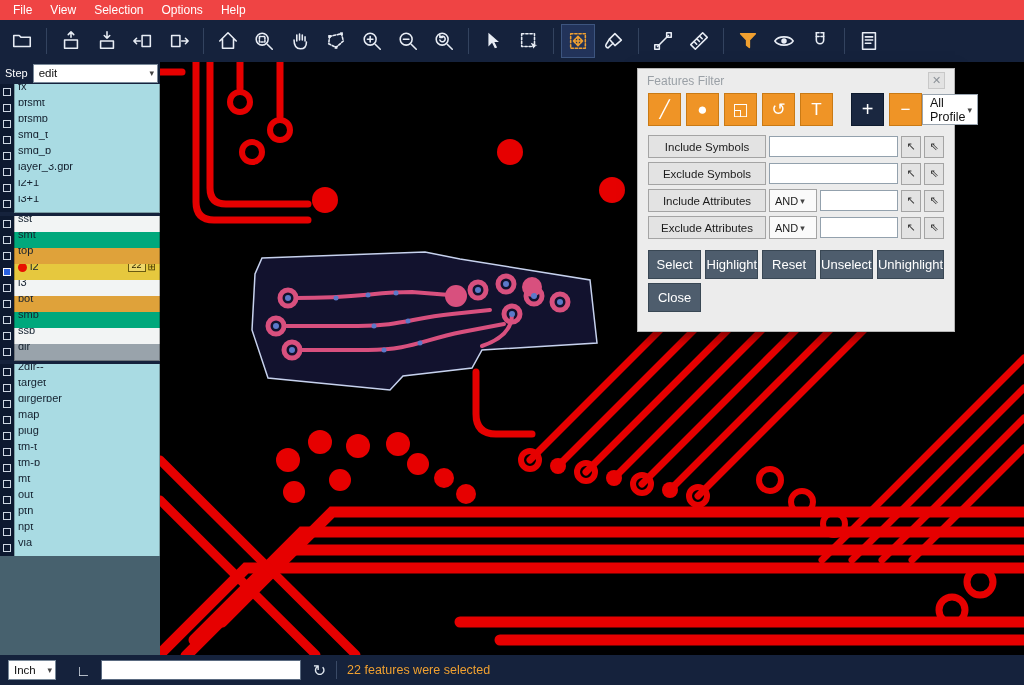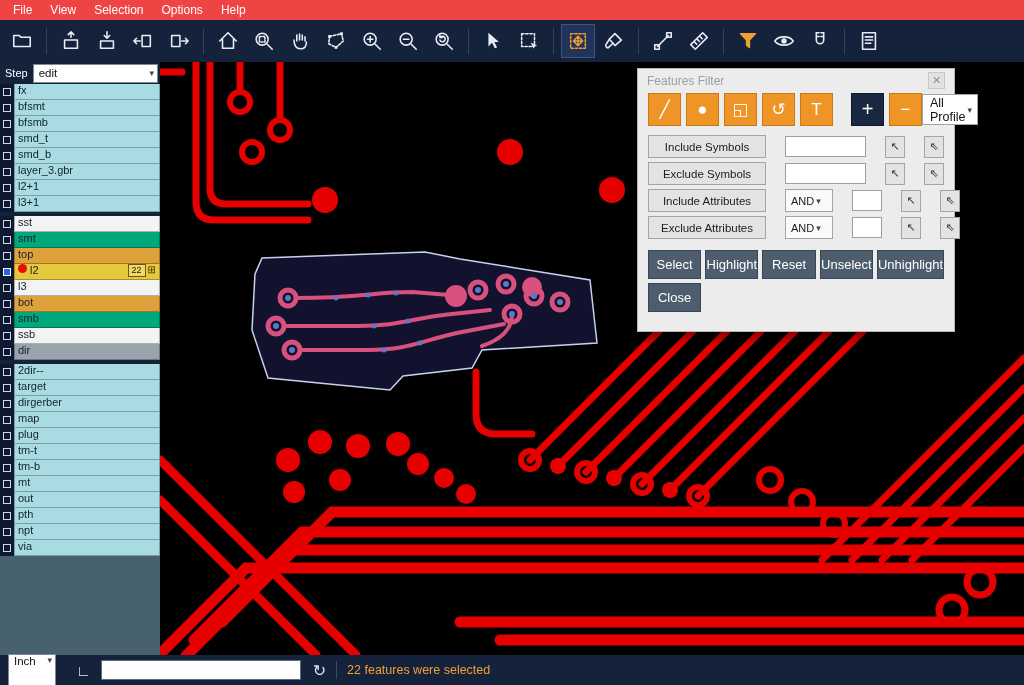--- a/index.html
+++ b/index.html
@@ -24,21 +24,21 @@
   .step-row{height:22px;display:flex;align-items:center;background:#15223c;padding:1px 2px 1px 0}
   .step-label{color:#fff;font-size:11px;padding:0 5px}
   .step-select{flex:1;height:19px;background:#fff;border:1px solid #7a8a9a;font-size:11.5px;color:#111;
                display:flex;align-items:center;justify-content:space-between;padding:0 1px 0 5px;cursor:pointer}
   .chev{font-size:9px;color:#444;padding:0 2px}
   .layer-list{background:#15223c}
   .layer-row{display:flex;height:16px;align-items:stretch;cursor:pointer}
   .check-cell{width:14px;background:#0d1930;display:flex;align-items:center;justify-content:center;flex:none}
   .checkbox{width:8px;height:8px;border:1px solid #cfd8e4;background:#0d1930;display:inline-block}
   .checkbox.checked-active{background:#2b62e0;border-color:#fff}
-  .layer-name{flex:1;font-size:11px;color:#14202e;display:flex;align-items:flex-start;padding:0 3px;
+  .layer-name{flex:1;font-size:11px;color:#14202e;display:flex;align-items:flex-end;padding:8px 3px;
               border:1px solid rgba(0,0,0,.28);border-top:none;overflow:hidden;white-space:nowrap}
   .layer-text{flex:none}
   .color-cyan{background:#a9dbe3}
   .color-white{background:#f2f4f4}
   .color-green{background:#00a87c}
   .color-orange{background:#dfa23a}
   .color-yellow{background:#e6c83e}
   .color-gray{background:#99a3ab}
   .layer-gap{height:4px;background:#15223c}
   .active-dot{width:9px;height:9px;border-radius:50%;background:#e81000;margin-right:3px;flex:none}
@@ -58,34 +58,34 @@
   .dlg-close{margin-left:auto;width:17px;height:17px;display:flex;align-items:center;justify-content:center;
              color:#8c9298;font-size:11px;background:#e2e2e2;border:1px solid #c8c8c8;cursor:pointer}
   .tool-row{display:flex;align-items:center;padding:1px 10px 7px}
   .tool-btns{display:flex;gap:5px}
   .tool-btn{width:33px;height:33px;display:flex;align-items:center;justify-content:center;font-size:17px;
             color:#fff;background:#ef9426;border:1px solid #c97a15;cursor:pointer}
   .tool-btn.dark{background:#1a2740;border-color:#0d1a2e;font-size:20px}
   .gap-left{margin-left:13px}
   .profile-select{margin-left:auto;width:97px;height:31px;background:#fff;border:1px solid #9aa5b0;font-size:12.5px;
                   color:#111;display:flex;align-items:center;justify-content:space-between;padding:0 3px 0 7px;cursor:pointer}
-  .f-row{display:flex;align-items:center;gap:19px;padding:2px 10px}
+  .f-row{display:flex;align-items:center;gap:3px;padding:2px 10px}
   .f-label{width:118px;height:23px;background:#e3e3e3;border:1px solid #a4a4a4;font-size:11.5px;color:#1c1c1c;
            font-family:"Liberation Sans",sans-serif;cursor:pointer;flex:none}
   .f-op{width:48px;height:23px;background:#fafafa;border:1px solid #a4a4a4;font-size:11px;color:#1c1c1c;
         display:flex;align-items:center;justify-content:space-between;padding:0 16px 0 5px;cursor:pointer;flex:none}
   .f-input{flex:1;height:21px;border:1px solid #93a1ad;background:#fff;min-width:30px;font-size:12px;padding:0 4px}
   .f-pick{width:20px;height:22px;background:#e3e3e3;border:1px solid #a4a4a4;font-size:11px;color:#333;cursor:pointer;flex:none;padding:0}
   .actions{display:grid;grid-template-columns:1fr 1fr 1fr 1fr 1fr;gap:4px;padding:9px 10px 0}
   .act-btn{height:29px;background:#4e5d6d;color:#fff;border:1px solid #394754;font-size:13px;
            font-family:"Liberation Sans",sans-serif;cursor:pointer}
 
   
   .statusbar{height:30px;background:#15223c;display:flex;align-items:center;padding:0 8px;color:#fff}
-  .unit-select{width:48px;height:32px;background:#fff;color:#111;font-size:11.5px;display:flex;
+  .unit-select{width:48px;height:20px;background:#fff;color:#111;font-size:11.5px;display:flex;align-items:center;
                justify-content:space-between;padding:0 1px 0 5px;border:1px solid #7a8a9a;cursor:pointer}
   .angle-icon{color:#dfe6ee;font-size:15px;margin-left:20px}
   .cmd-input{width:200px;height:20px;border:1px solid #5a6a80;background:#fff;margin-left:10px;font-size:12px;padding:0 4px}
   .refresh-icon{color:#dfe6ee;font-size:16px;margin-left:12px;cursor:pointer}
   .sb-sep{width:1px;height:18px;background:#3a4a66;margin:0 10px}
   .status-msg{color:#f0a030;font-size:12.5px}
 </style>
 </head>
 <body>
 

